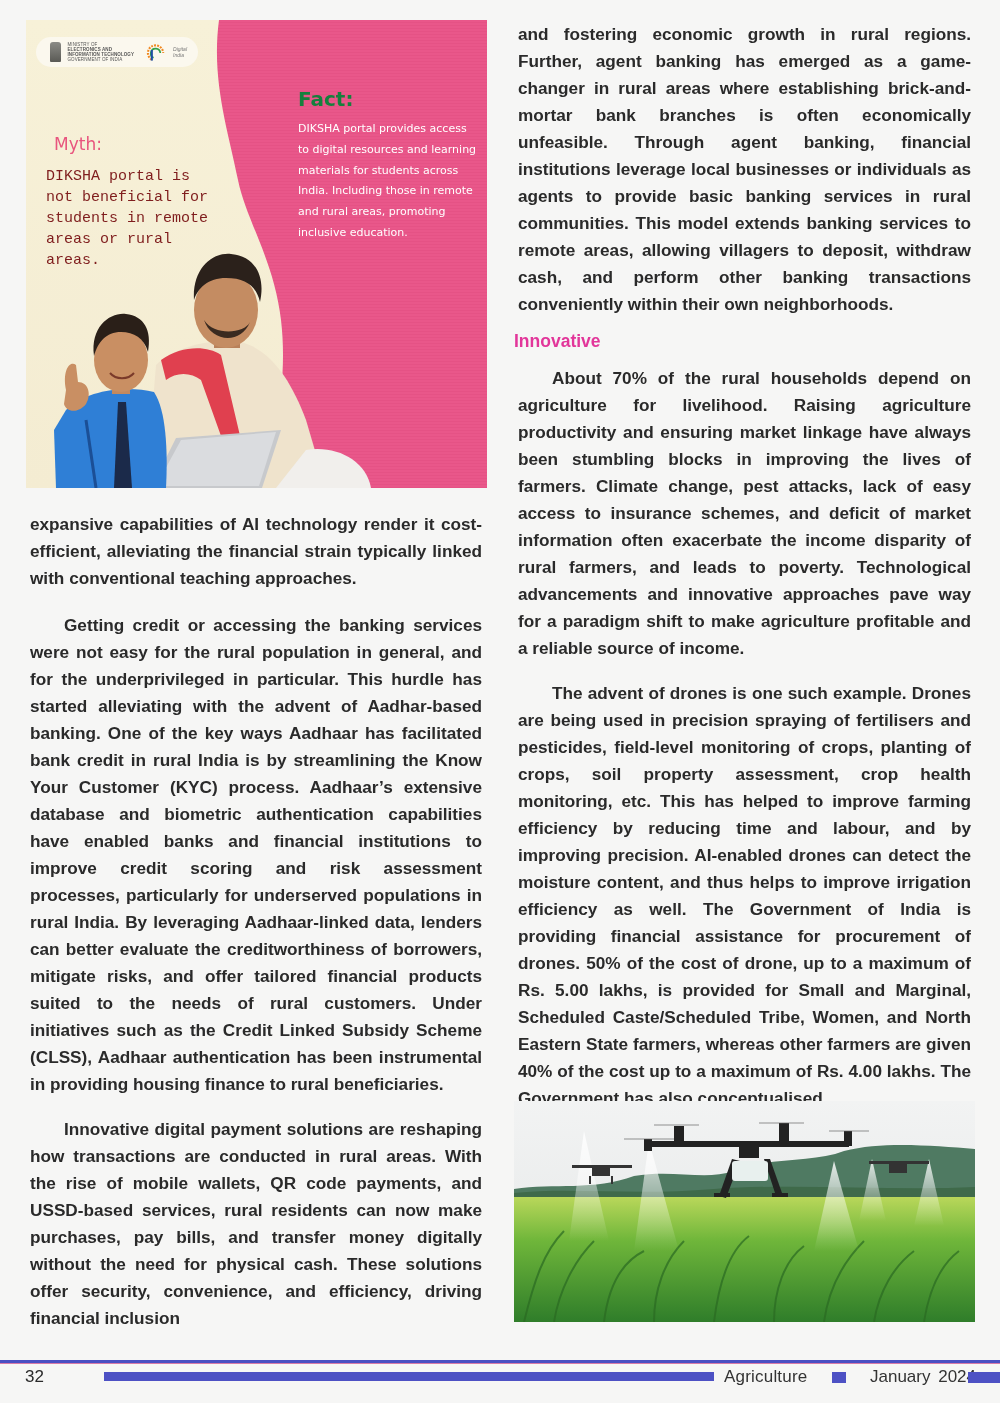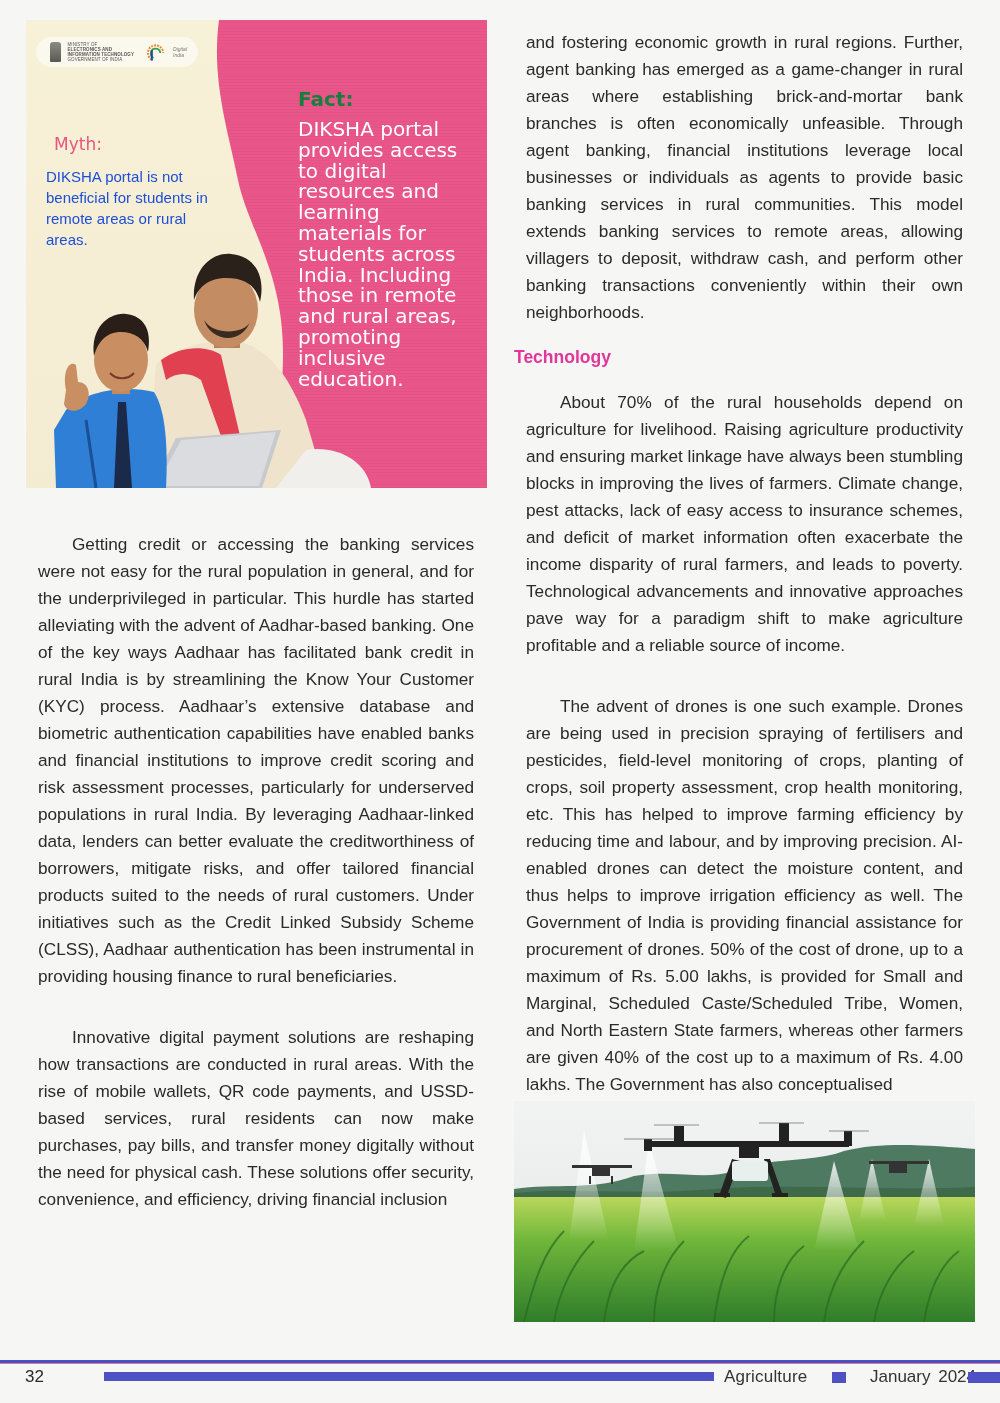--- a/index.html
+++ b/index.html
@@ -37,42 +37,42 @@
     }
     .di-logo { position: relative; width: 22px; height: 22px; margin-left: 6px; }
     .di-text { font-size: 5px; color: #777; font-style: italic; }
 
     .myth-label {
       position: absolute; left: 28px; top: 114px;
       font-size: 17px; color: #e8557e; font-family: "DejaVu Sans", sans-serif;
     }
     .myth-text {
       position: absolute; left: 20px; top: 146px; width: 170px;
-      font-size: 15px; line-height: 21px; color: #1d4ed8;
-      font-family: Liberation Sans, sans-serif;
+      font-size: 15px; line-height: 21px; color: #7f1d1d;
+      font-family: Liberation Mono, monospace;
     }
     .fact-label {
       position: absolute; left: 272px; top: 67px;
       font-size: 20px; color: #15803d; font-family: "DejaVu Sans", sans-serif;
       font-weight: bold;
     }
     .fact-text {
       position: absolute; left: 272px; top: 99px; width: 180px;
-      font-size: 20px; line-height: 20.8px; color: #fff;
+      font-size: 11px; line-height: 20.8px; color: #fff;
       font-family: "DejaVu Sans", sans-serif;
     }
     .people-photo { position: absolute; inset: 0; }
 
     
     .col {
       position: absolute; font-size: 17.2px; line-height: 27px;
       text-align: justify; color: #2a2a2a;
       font-family: "Liberation Sans", sans-serif;
     }
-    .col p { margin: 12px; }
+    .col p { margin: 4px; font-weight: bold; }
     .col p.indent { text-indent: 34px; }
     .col h2 {
       margin: 0; font-size: 17.5px; line-height: 27px; font-weight: bold;
       color: #e2369a;
     }
     .left-col { left: 26px; width: 460px; top: 507px; }
     .right-col { left: 514px; width: 461px; top: 17px; }
     .gap-sm { height: 6px; }
     .gap-md { height: 10px; }
 
@@ -171,31 +171,32 @@
       <rect x="86" y="352" width="18" height="22" fill="#c4895e"></rect>
       <ellipse cx="95" cy="340" rx="27" ry="32" fill="#c98f63"></ellipse>
       <path d="M68,336 C64,306 85,292 100,294 C118,296 126,310 122,332 C118,318 108,312 95,312 C80,312 72,322 68,336 Z" fill="#2a1f18"></path>
       <path d="M84,353 C90,360 102,360 108,353" stroke="#7a3a2a" stroke-width="2" fill="none"></path>
 
       <path d="M40,370 C36,350 44,340 50,345 L52,362 C62,362 66,374 60,384 C52,394 40,392 38,384 Z" fill="#c98f63"></path>
     </svg>
   </div>
 
   <div class="col left-col">
+    <p>expansive capabilities of AI technology render it cost-efficient, alleviating the financial strain typically linked with conventional teaching approaches.</p>
     <div class="gap-sm"></div>
     <div class="gap-sm"></div>
     <p class="indent">Getting credit or accessing the banking services were not easy for the rural population in general, and for the underprivileged in particular. This hurdle has started alleviating with the advent of Aadhar-based banking. One of the key ways Aadhaar has facilitated bank credit in rural India is by streamlining the Know Your Customer (KYC) process. Aadhaar’s extensive database and biometric authentication capabilities have enabled banks and financial institutions to improve credit scoring and risk assessment processes, particularly for underserved populations in rural India. By leveraging Aadhaar-linked data, lenders can better evaluate the creditworthiness of borrowers, mitigate risks, and offer tailored financial products suited to the needs of rural customers. Under initiatives such as the Credit Linked Subsidy Scheme (CLSS), Aadhaar authentication has been instrumental in providing housing finance to rural beneficiaries.</p>
     <div class="gap-md"></div>
     <p class="indent">Innovative digital payment solutions are reshaping how transactions are conducted in rural areas. With the rise of mobile wallets, QR code payments, and USSD-based services, rural residents can now make purchases, pay bills, and transfer money digitally without the need for physical cash. These solutions offer security, convenience, and efficiency, driving financial inclusion</p>
   </div>
 
   <div class="col right-col">
     <p>and fostering economic growth in rural regions. Further, agent banking has emerged as a game-changer in rural areas where establishing brick-and-mortar bank branches is often economically unfeasible. Through agent banking, financial institutions leverage local businesses or individuals as agents to provide basic banking services in rural communities. This model extends banking services to remote areas, allowing villagers to deposit, withdraw cash, and perform other banking transactions conveniently within their own neighborhoods.</p>
     <div class="gap-sm"></div>
-    <h2>Technology</h2>
+    <h2>Innovative</h2>
     <div class="gap-sm"></div>
     <p class="indent">About 70% of the rural households depend on agriculture for livelihood. Raising agriculture productivity and ensuring market linkage have always been stumbling blocks in improving the lives of farmers. Climate change, pest attacks, lack of easy access to insurance schemes, and deficit of market information often exacerbate the income disparity of rural farmers, and leads to poverty. Technological advancements and innovative approaches pave way for a paradigm shift to make agriculture profitable and a reliable source of income.</p>
     <div class="gap-md"></div>
     <p class="indent">The advent of drones is one such example. Drones are being used in precision spraying of fertilisers and pesticides, field-level monitoring of crops, planting of crops, soil property assessment, crop health monitoring, etc. This has helped to improve farming efficiency by reducing time and labour, and by improving precision. AI-enabled drones can detect the moisture content, and thus helps to improve irrigation efficiency as well. The Government of India is providing financial assistance for procurement of drones. 50% of the cost of drone, up to a maximum of Rs. 5.00 lakhs, is provided for Small and Marginal, Scheduled Caste/Scheduled Tribe, Women, and North Eastern State farmers, whereas other farmers are given 40% of the cost up to a maximum of Rs. 4.00 lakhs. The Government has also conceptualised</p>
   </div>
 
   <svg class="drone-photo" width="461" height="221" viewBox="0 0 461 221">
     <defs>
       <linearGradient id="sky" x1="0" y1="0" x2="0" y2="1">
         <stop offset="0" stop-color="#f2f3f3"></stop>

